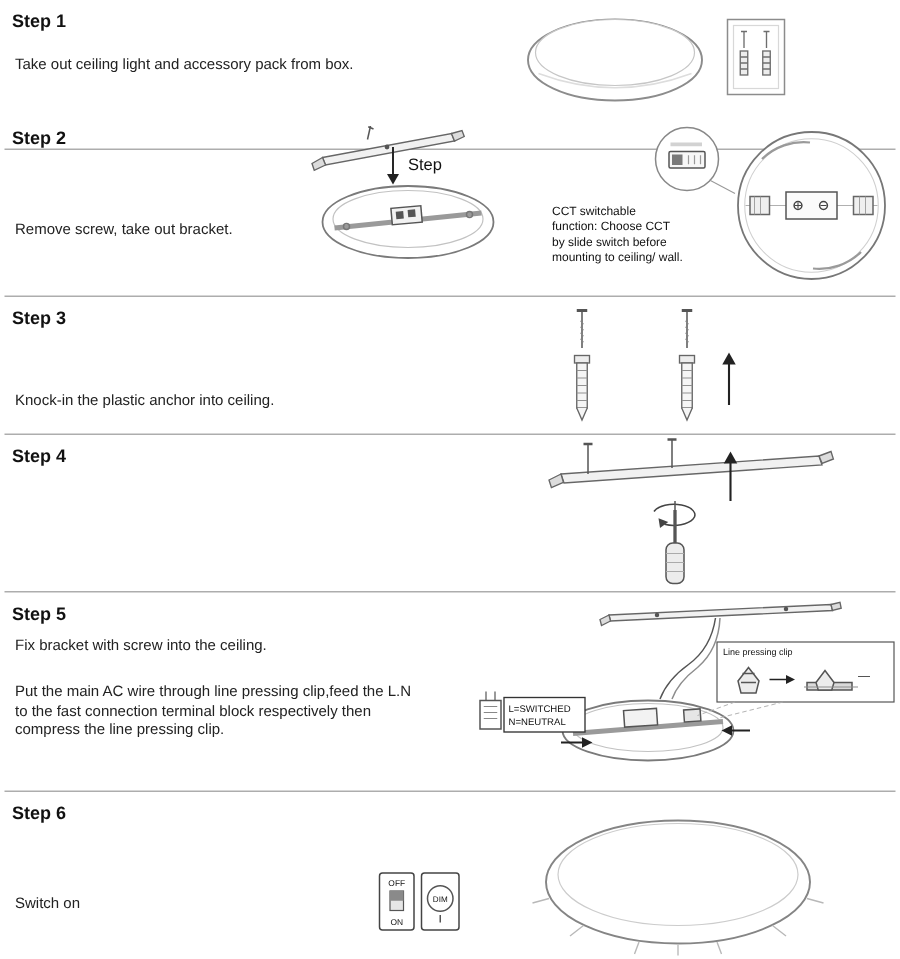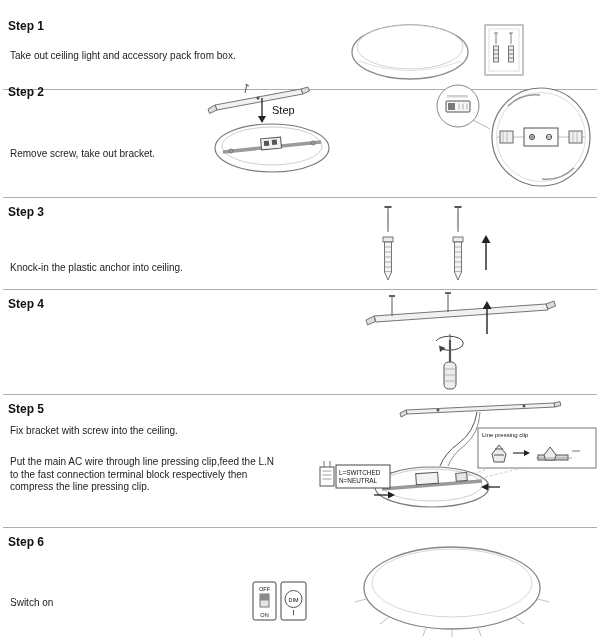--- a/index.html
+++ b/index.html
@@ -20,21 +20,21 @@
   .open-label { position:absolute; left:272px; top:26px; font-size:11px; color:#111; }
   .cct-note { position:absolute; left:368px; top:58px; width:88px; font-size:8px; line-height:1.3; color:#111; }
   svg { font-family:"Liberation Sans", sans-serif; }
   svg text { fill:#111; }
 </style>
 </head>
 <body>
 
 <div class="page">
 
-  <section class="step s1" style="top:12px;height:78px;">
+  <section class="step s1" style="top:0;height:100px;">
     <h3 class="step-title">Step 1</h3>
     <p class="desc">Take out ceiling light and accessory pack from box.</p>
     <svg class="illus" style="left:345px;top:4px;" width="182" height="70" viewBox="0 0 182 70">
       <g>
         <ellipse cx="65" cy="36" rx="58" ry="27" fill="#fff" stroke="#8c8c8c" stroke-width="1.3"></ellipse>
         <ellipse cx="65" cy="31" rx="53" ry="22" fill="#fff" stroke="#c6c6c6" stroke-width="0.8"></ellipse>
         <path d="M14 45 Q65 64 116 45" stroke="#dddddd" fill="none" stroke-width="0.9"></path>
       </g>
       <g>
         <rect x="140" y="9" width="38" height="50" fill="#fff" stroke="#8c8c8c" stroke-width="1"></rect>
@@ -57,20 +57,21 @@
         </g>
       </g>
     </svg>
     <div class="divider"></div>
   </section>
 
   <section class="step s2" style="top:78px;height:120px;padding-left:48px;">
     <h3 class="step-title">Step 2</h3>
     <p class="desc">Remove screw, take out bracket.</p>
     <span class="open-label">Step</span>
+    <div class="cct-note">CCT switchable function: Choose CCT by slide switch before mounting to ceiling/ wall.</div>
     <svg class="illus" style="left:195px;top:6px;" width="166" height="112" viewBox="0 0 166 112">
       <g>
         <path d="M20 21 L106 5 L108 10 L22 26 Z" fill="#f1f1f1" stroke="#666" stroke-width="0.9"></path>
         <path d="M20 21 l-7 4 l1.5 4.5 l7.5 -3.5 z" fill="#dcdcdc" stroke="#666" stroke-width="0.9"></path>
         <path d="M106 5 l7 -2 l1.5 4 l-6.5 3 z" fill="#dcdcdc" stroke="#666" stroke-width="0.9"></path>
         <circle cx="63" cy="14" r="1.6" fill="#555"></circle>
       </g>
       <g stroke="#555">
         <line x1="52" y1="0" x2="50" y2="9"></line>
         <line x1="50.5" y1="0.5" x2="54" y2="2"></line>

